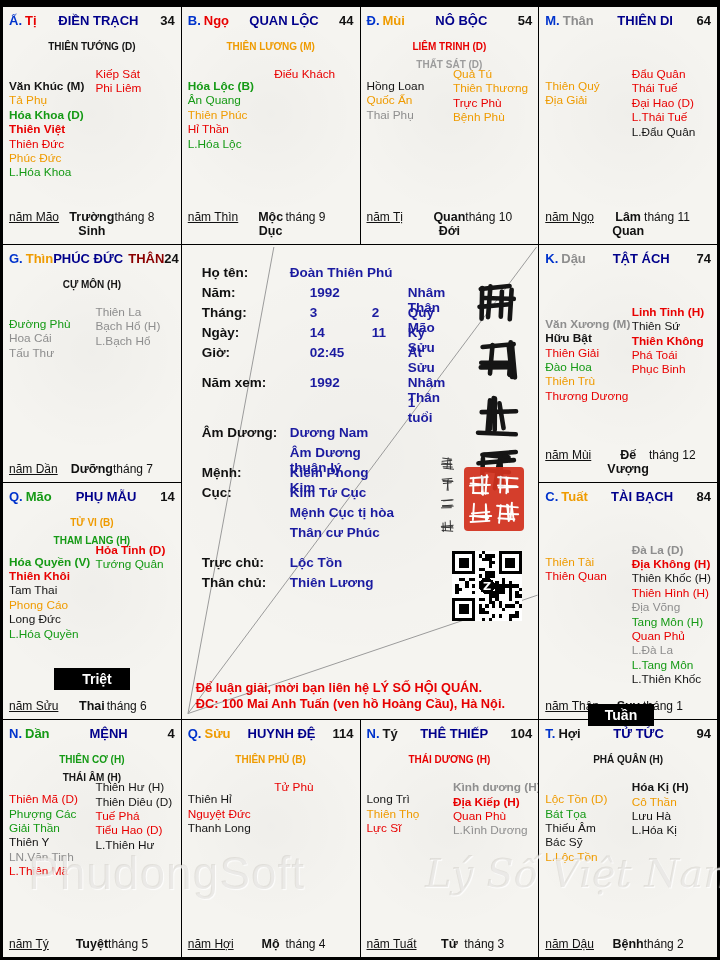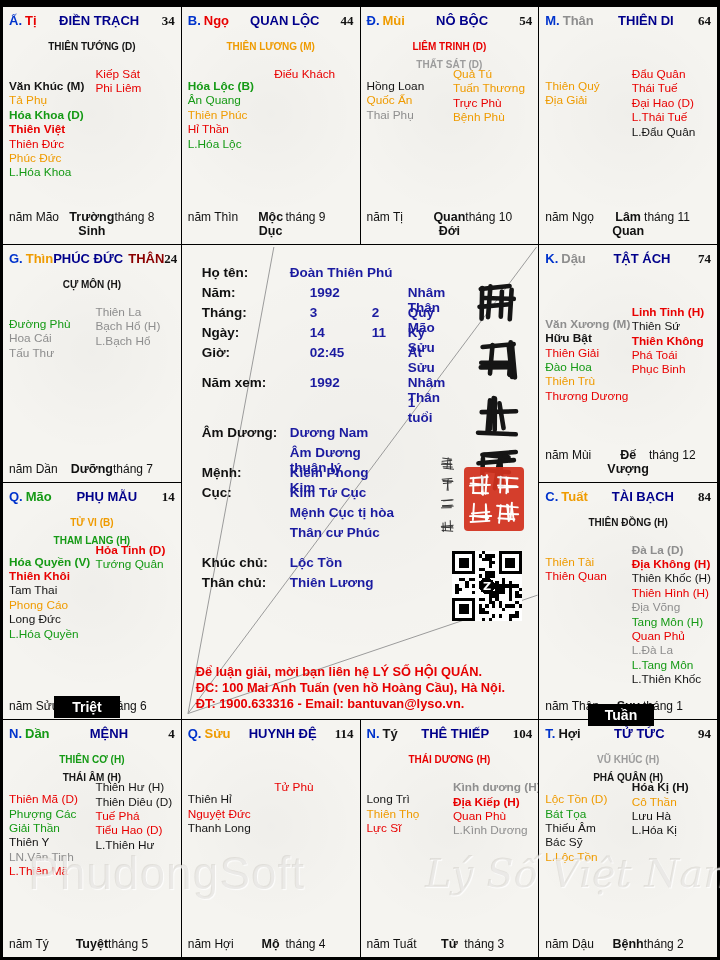--- a/index.html
+++ b/index.html
@@ -10,28 +10,28 @@
         background-image:radial-gradient(circle at 50% 45%,rgba(0,0,0,0.025),rgba(0,0,0,0) 65%);}
   .center{grid-area:2/2/4/4;}
   
   .phead{position:absolute;top:6px;left:6px;right:6px;display:flex;align-items:baseline;font-weight:bold;font-size:13px;white-space:nowrap;}
   .stem{color:#0033cc;}
   .branch{margin-left:3px;}
   .pname-group{flex:1;text-align:center;}
   .pname{color:#00008b;}
   .pextra{color:#8b0000;margin-left:5px;}
   .pextra:empty{display:none;}
-  .pnum{color:#111;font-family:Liberation Serif, serif;}
+  .pnum{color:#111;}
   .mains{position:absolute;top:31px;left:0;right:0;text-align:center;font-weight:bold;font-size:10px;line-height:18px;}
   .col-l{position:absolute;top:72px;left:6px;font-size:11.8px;line-height:14.4px;}
   .col-r{position:absolute;top:60px;left:52%;font-size:11.8px;line-height:14.4px;}
   .star{white-space:nowrap;}
   .b{font-weight:bold;}
   .pfoot{position:absolute;bottom:6px;left:6px;right:6px;display:flex;align-items:baseline;font-size:12px;color:#111;}
-  .nam{width:68px;text-align:left;}
+  .nam{width:68px;text-align:left;text-decoration:underline;}
   .stage{flex:1;text-align:center;font-weight:bold;font-size:12.5px;}
   .thang{width:68px;text-align:left;}
   
   .c-black{color:#151515}.c-red{color:#e80000}.c-orange{color:#ef9b00}
   .c-green{color:#159a15}.c-gray{color:#8e8e8e}
   .mstar.c-gray{color:#9c9c9c}
   
   .birth-info{position:absolute;left:20px;top:20px;right:142px;font-size:13.5px;font-weight:bold;}
   .irow{display:flex;height:20px;align-items:baseline;}
   .irow.gap{height:10px;}
@@ -46,21 +46,21 @@
   .glyph.mini{width:15px;height:17px;margin-bottom:4px;}
   .glyph svg{width:100%;height:100%;display:block;}
   .seal{position:absolute;right:14px;top:222px;width:60px;height:64px;background:#d2311e;border-radius:4px;
         display:grid;grid-template-columns:1fr 1fr;grid-template-rows:1fr 1fr;gap:1px;padding:4px;box-sizing:border-box;opacity:.93;}
   .qr{position:absolute;right:16px;top:306px;width:70px;height:70px;}
   .qr svg{width:100%;height:100%;display:block;}
   .lines-svg{position:absolute;inset:0;width:100%;height:100%;}
   
   .overlay-tag{position:absolute;width:66px;height:22px;background:#000;color:#fff;font-weight:bold;font-size:14px;
                display:flex;align-items:center;justify-content:center;z-index:20;}
-  #triet{left:54px;top:696px;}
+  #triet{left:54px;top:668px;padding-left:10px;}
   #tuan{left:588px;top:704px;}
   .watermark{position:absolute;color:rgba(110,100,85,0.13);text-shadow:1px 1px 1px rgba(255,255,255,0.85);
              font-weight:normal;pointer-events:none;z-index:6;white-space:nowrap;}
   #wm1{left:28px;top:846px;font-size:46px;letter-spacing:1px;}
   #wm2{left:425px;top:850px;font-size:40px;font-family:"DejaVu Serif",serif;font-style:italic;}
 </style>
 </head>
 <body>
 
 <div class="board">
@@ -130,21 +130,21 @@
         <div class="mstar c-red">LIÊM TRINH (D)</div>
         <div class="mstar c-gray">THẤT SÁT (D)</div>
       </div>
     <div class="col-l">
         <div class="star c-black">Hồng Loan</div>
         <div class="star c-orange">Quốc Ấn</div>
         <div class="star c-gray">Thai Phụ</div>
       </div>
     <div class="col-r">
         <div class="star c-orange">Quả Tú</div>
-        <div class="star c-orange">Tuấn Thương</div>
+        <div class="star c-orange">Thiên Thương</div>
         <div class="star c-red">Trực Phù</div>
         <div class="star c-orange">Bệnh Phù</div>
       </div>
     <div class="pfoot">
       <span class="nam">năm Tị</span>
       <span class="stage">Quan Đới</span>
       <span class="thang">tháng 10</span>
     </div>
   </div>
 
@@ -267,21 +267,21 @@
         <div class="irow">
           <span class="ilbl"></span>
           <span class="ival wide">Mệnh Cục tị hòa</span>
         </div>
         <div class="irow">
           <span class="ilbl"></span>
           <span class="ival wide">Thân cư Phúc</span>
         </div>
         <div class="irow gap"></div>
         <div class="irow">
-          <span class="ilbl">Khúc chủ:</span>
+          <span class="ilbl">Trực chủ:</span>
           <span class="ival wide">Lộc Tồn</span>
         </div>
         <div class="irow">
           <span class="ilbl">Thân chủ:</span>
           <span class="ival wide">Thiên Lương</span>
         </div>
       </div>
     <div class="calligraphy">
       <div class="glyph big" title="理">
           <svg viewBox="0 0 40 40" xmlns="http://www.w3.org/2000/svg">
@@ -646,21 +646,20 @@
             <rect x="11" y="20" width="1" height="1"></rect>
             <rect x="17" y="20" width="1" height="1"></rect>
           </g>
           <circle cx="10.5" cy="10.5" r="2.4" fill="#000"></circle>
           <text x="10.5" y="11.7" font-size="3.4" fill="#fff" text-anchor="middle" font-family="DejaVu Sans, sans-serif" font-weight="bold">Z</text>
         </svg>
       </div>
     <div class="contact">
         <div>Để luận giải, mời bạn liên hệ LÝ SỐ HỘI QUÁN.</div>
         <div>ĐC: 100 Mai Anh Tuấn (ven hồ Hoàng Cầu), Hà Nội.</div>
-        <div>ĐT: 1900.633316 - Email: bantuvan@lyso.vn.</div>
       </div>
   </div>
 
   <div class="cell" style="grid-area:2/4">
     <div class="phead">
       <span class="canchi"><span class="stem">K.</span><span class="branch c-gray">Dậu</span></span>
       <span class="pname-group"><span class="pname">TẬT ÁCH</span></span>
       <span class="pnum">74</span>
     </div>
     <div class="mains"></div>
@@ -714,23 +713,20 @@
       <span class="thang">tháng 6</span>
     </div>
   </div>
 
   <div class="cell" style="grid-area:3/4">
     <div class="phead">
       <span class="canchi"><span class="stem">C.</span><span class="branch c-orange">Tuất</span></span>
       <span class="pname-group"><span class="pname">TÀI BẠCH</span></span>
       <span class="pnum">84</span>
     </div>
-    <div class="mains">
-        <div class="mstar c-black">THIÊN ĐỒNG (H)</div>
-      </div>
     <div class="col-l">
         <div class="star c-orange">Thiên Tài</div>
         <div class="star c-red">Thiên Quan</div>
       </div>
     <div class="col-r">
         <div class="star c-gray b">Đà La (D)</div>
         <div class="star c-red b">Địa Không (H)</div>
         <div class="star c-black">Thiên Khốc (H)</div>
         <div class="star c-red">Thiên Hình (H)</div>
         <div class="star c-gray">Địa Võng</div>
@@ -778,20 +774,23 @@
       <span class="thang">tháng 5</span>
     </div>
   </div>
 
   <div class="cell" style="grid-area:4/2">
     <div class="phead">
       <span class="canchi"><span class="stem">Q.</span><span class="branch c-orange">Sửu</span></span>
       <span class="pname-group"><span class="pname">HUYNH ĐỆ</span></span>
       <span class="pnum">114</span>
     </div>
+    <div class="mains">
+        <div class="mstar c-orange">THIÊN PHỦ (B)</div>
+      </div>
     <div class="col-l">
         <div class="star c-black">Thiên Hỉ</div>
         <div class="star c-red">Nguyệt Đức</div>
         <div class="star c-black">Thanh Long</div>
       </div>
     <div class="col-r">
         <div class="star c-red">Tử Phù</div>
       </div>
     <div class="pfoot">
       <span class="nam">năm Hợi</span>
@@ -827,21 +826,20 @@
     </div>
   </div>
 
   <div class="cell" style="grid-area:4/4">
     <div class="phead">
       <span class="canchi"><span class="stem">T.</span><span class="branch c-black">Hợi</span></span>
       <span class="pname-group"><span class="pname">TỬ TỨC</span></span>
       <span class="pnum">94</span>
     </div>
     <div class="mains">
-        <div class="mstar c-gray">VŨ KHÚC (H)</div>
         <div class="mstar c-black">PHÁ QUÂN (H)</div>
       </div>
     <div class="col-l">
         <div class="star c-orange">Lộc Tồn (D)</div>
         <div class="star c-green">Bát Tọa</div>
         <div class="star c-black">Thiếu Âm</div>
         <div class="star c-black">Bác Sỹ</div>
         <div class="star c-orange">L.Lộc Tồn</div>
       </div>
     <div class="col-r">

